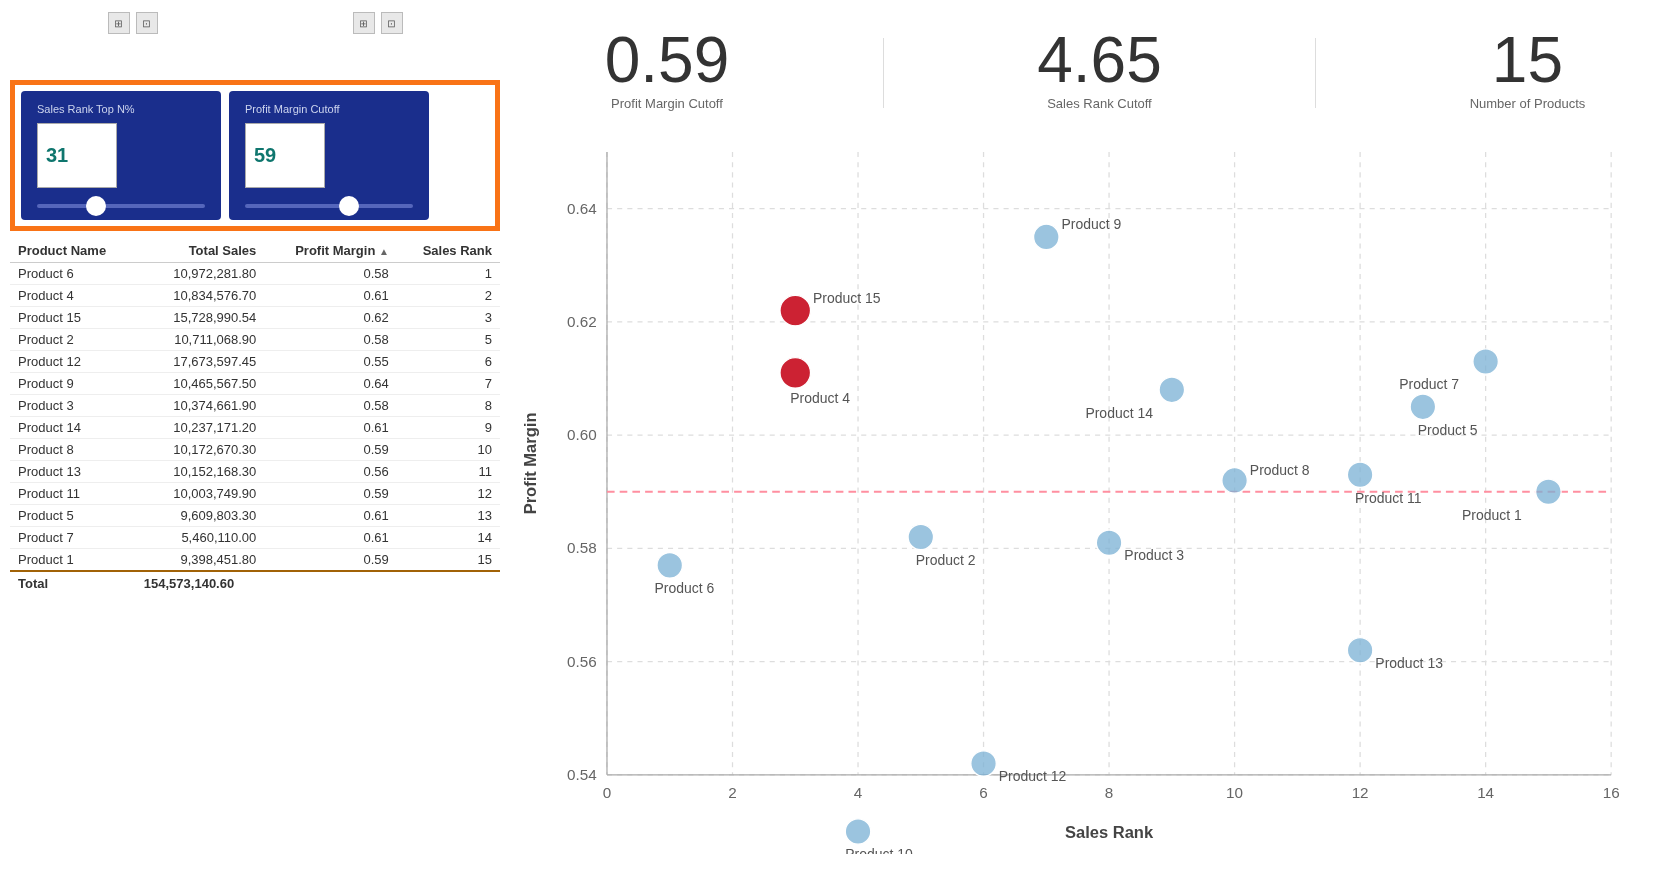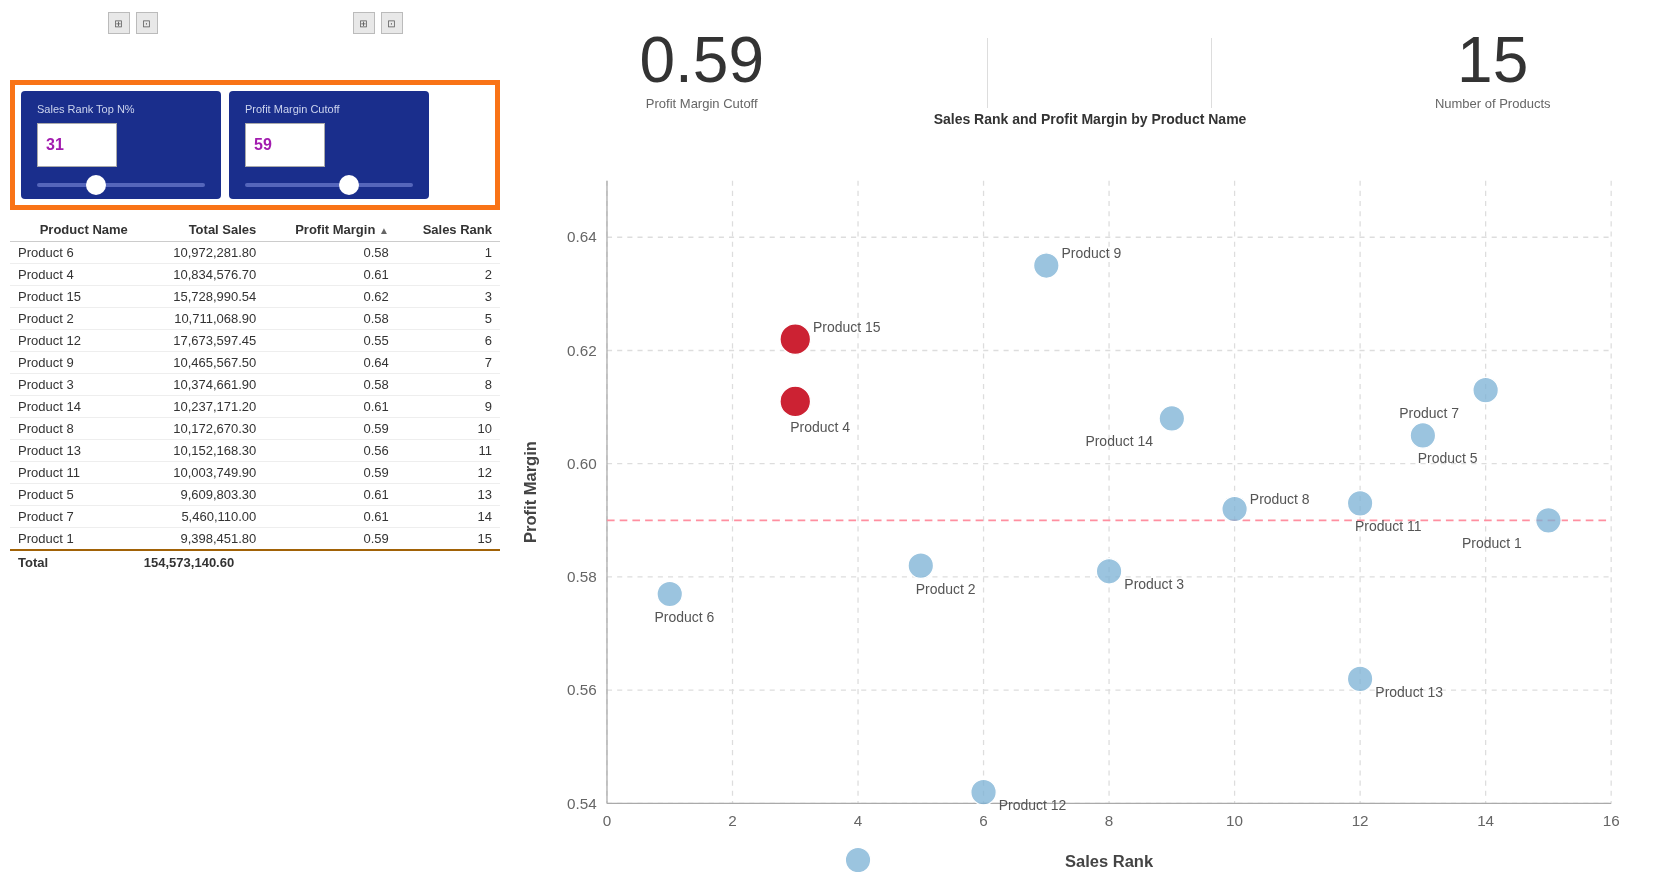--- a/index.html
+++ b/index.html
@@ -52,25 +52,25 @@
     }
 
     .slider-card-title {
       font-size: 11px;
       color: #ccd4ee;
       margin-bottom: 8px;
     }
 
     .slider-value-box {
       background: #fff;
-      color: #a21caf;
-      font-size: 16px;
+      color: #0f766e;
+      font-size: 20px;
       font-weight: bold;
       border: 1px solid #aaa;
-      padding: 12px 8px;
+      padding: 20px 8px;
       width: 80px;
       margin-bottom: 12px;
       display: inline-block;
     }
 
     .slider-track {
       width: 100%;
       height: 4px;
       background: #5566bb;
       border-radius: 2px;
@@ -131,21 +131,21 @@
     table {
       width: 100%;
       border-collapse: collapse;
       font-size: 13px;
     }
 
     thead th {
       font-weight: 600;
       color: #333;
       padding: 4px 8px;
-      text-align: right;
+      text-align: left;
       border-bottom: 1px solid #ccc;
       white-space: nowrap;
     }
 
     thead th:not(:first-child) {
       text-align: right;
     }
 
     tbody td {
       padding: 3px 8px;
@@ -385,30 +385,33 @@
 
   <div class="right-panel">
 
     <div class="header-row">
       <div class="kpi-section">
         <div class="kpi-card">
           <div class="kpi-value">0.59</div>
           <div class="kpi-label">Profit Margin Cutoff</div>
         </div>
         <div class="kpi-divider"></div>
+        <div class="kpi-card">
+          <div class="kpi-value">4.65</div>
+          <div class="kpi-label">Sales Rank Cutoff</div>
+        </div>
         <div class="kpi-divider"></div>
         <div class="kpi-card">
           <div class="kpi-value">15</div>
           <div class="kpi-label">Number of Products</div>
         </div>
       </div>
     </div>
 
     <div class="chart-area">
-      <div class="chart-title">Sales Rank and Profit Margin by Product Name</div>
       <svg class="scatter" id="scatter-chart" viewBox="0 0 900 580" preserveAspectRatio="xMidYMid meet">
 
       <line x1="70" y1="30" x2="70" y2="520" stroke="#ddd" stroke-dasharray="4,4" stroke-width="1"></line>
           <text x="70" y="538" text-anchor="middle" font-size="12" fill="#666">0</text>
           <line x1="168.75" y1="30" x2="168.75" y2="520" stroke="#ddd" stroke-dasharray="4,4" stroke-width="1"></line>
           <text x="168.75" y="538" text-anchor="middle" font-size="12" fill="#666">2</text>
           <line x1="267.5" y1="30" x2="267.5" y2="520" stroke="#ddd" stroke-dasharray="4,4" stroke-width="1"></line>
           <text x="267.5" y="538" text-anchor="middle" font-size="12" fill="#666">4</text>
           <line x1="366.25" y1="30" x2="366.25" y2="520" stroke="#ddd" stroke-dasharray="4,4" stroke-width="1"></line>
           <text x="366.25" y="538" text-anchor="middle" font-size="12" fill="#666">6</text>

